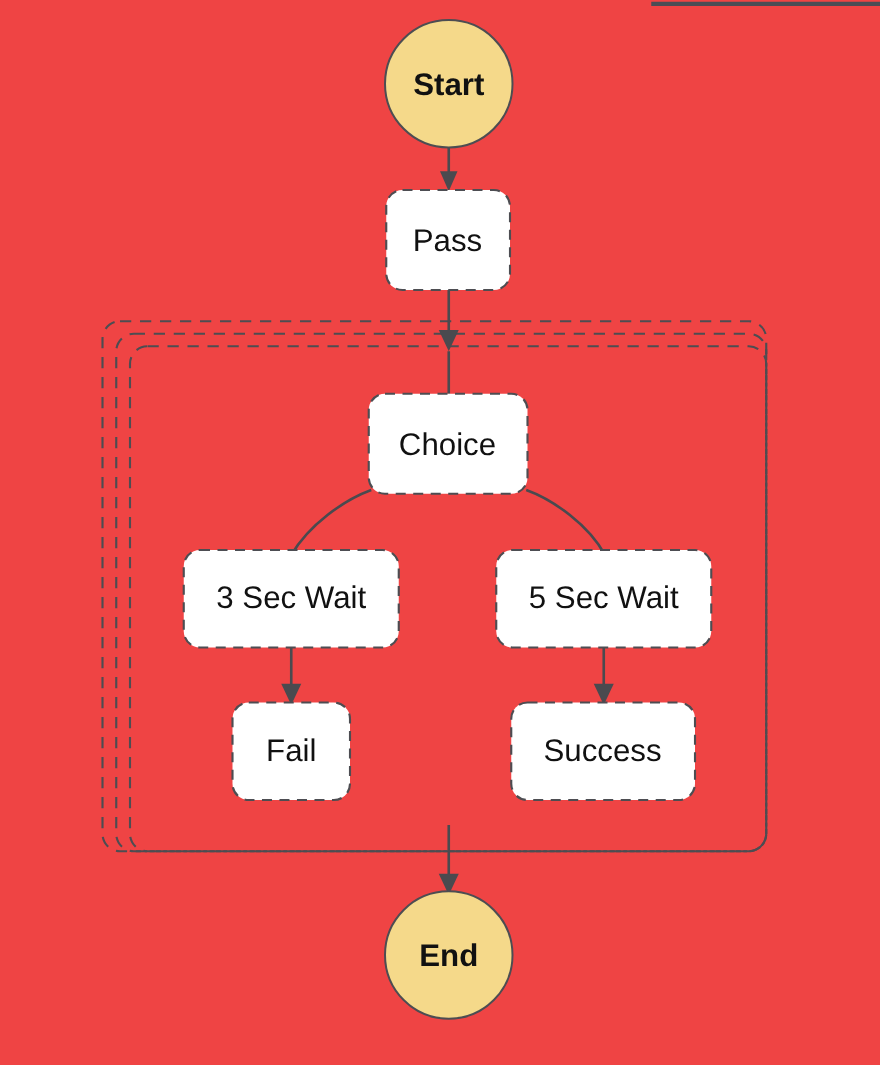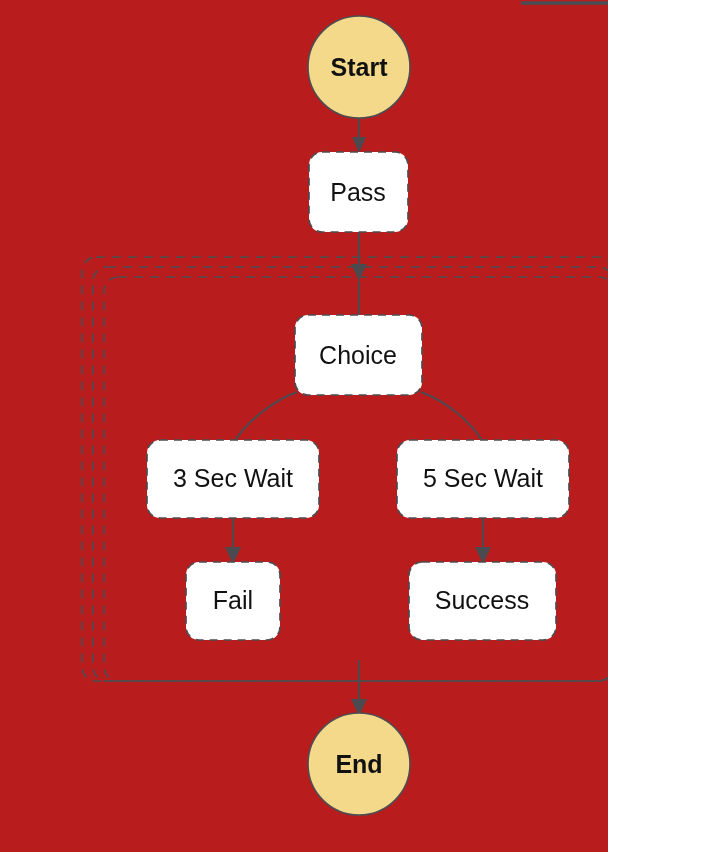--- a/index.html
+++ b/index.html
@@ -5,23 +5,23 @@
   html, body {
     margin: 0;
     padding: 0;
     background: #ffffff;
   }
   body {
     font-family: "Liberation Sans", sans-serif;
   }
   #canvas {
     position: relative;
-    width: 608px;
+    width: 704px;
     height: 852px;
-    background: #b91c1c;
+    background: #ef4444;
     overflow: hidden;
   }
   #diagram-svg {
     position: absolute;
     left: 0;
     top: 0;
     width: 704px;
     height: 852px;
   }
   .node-label {

